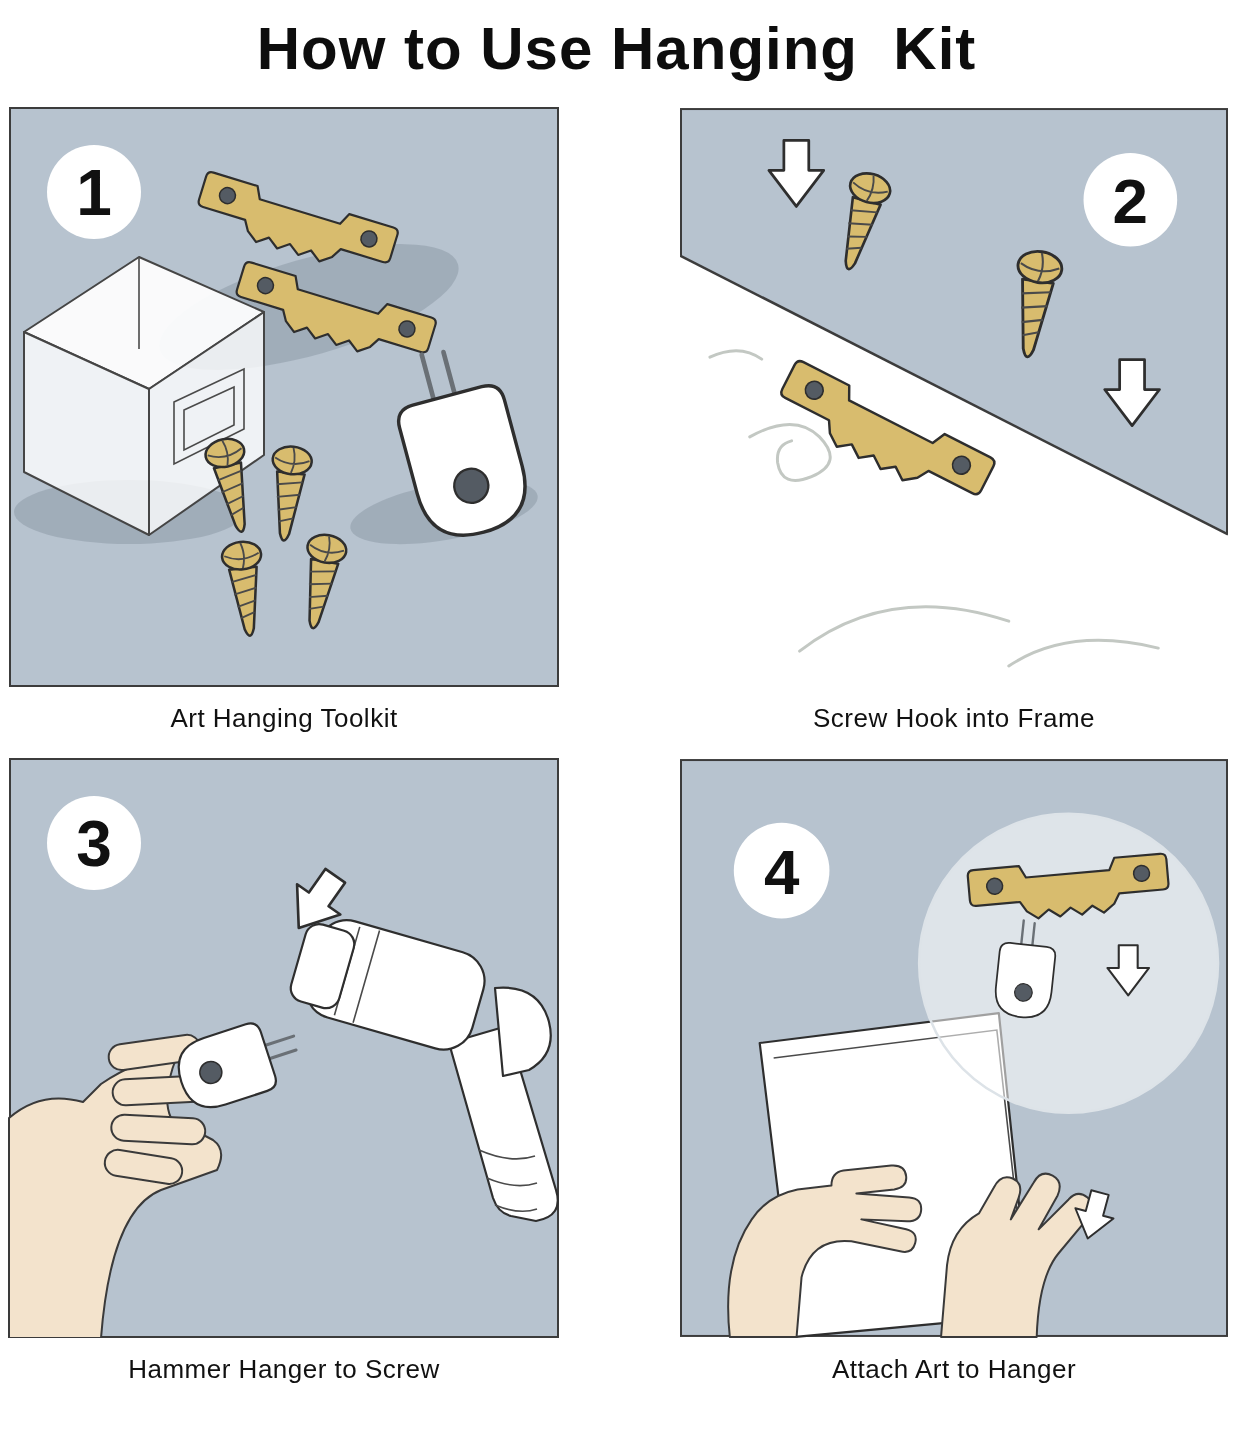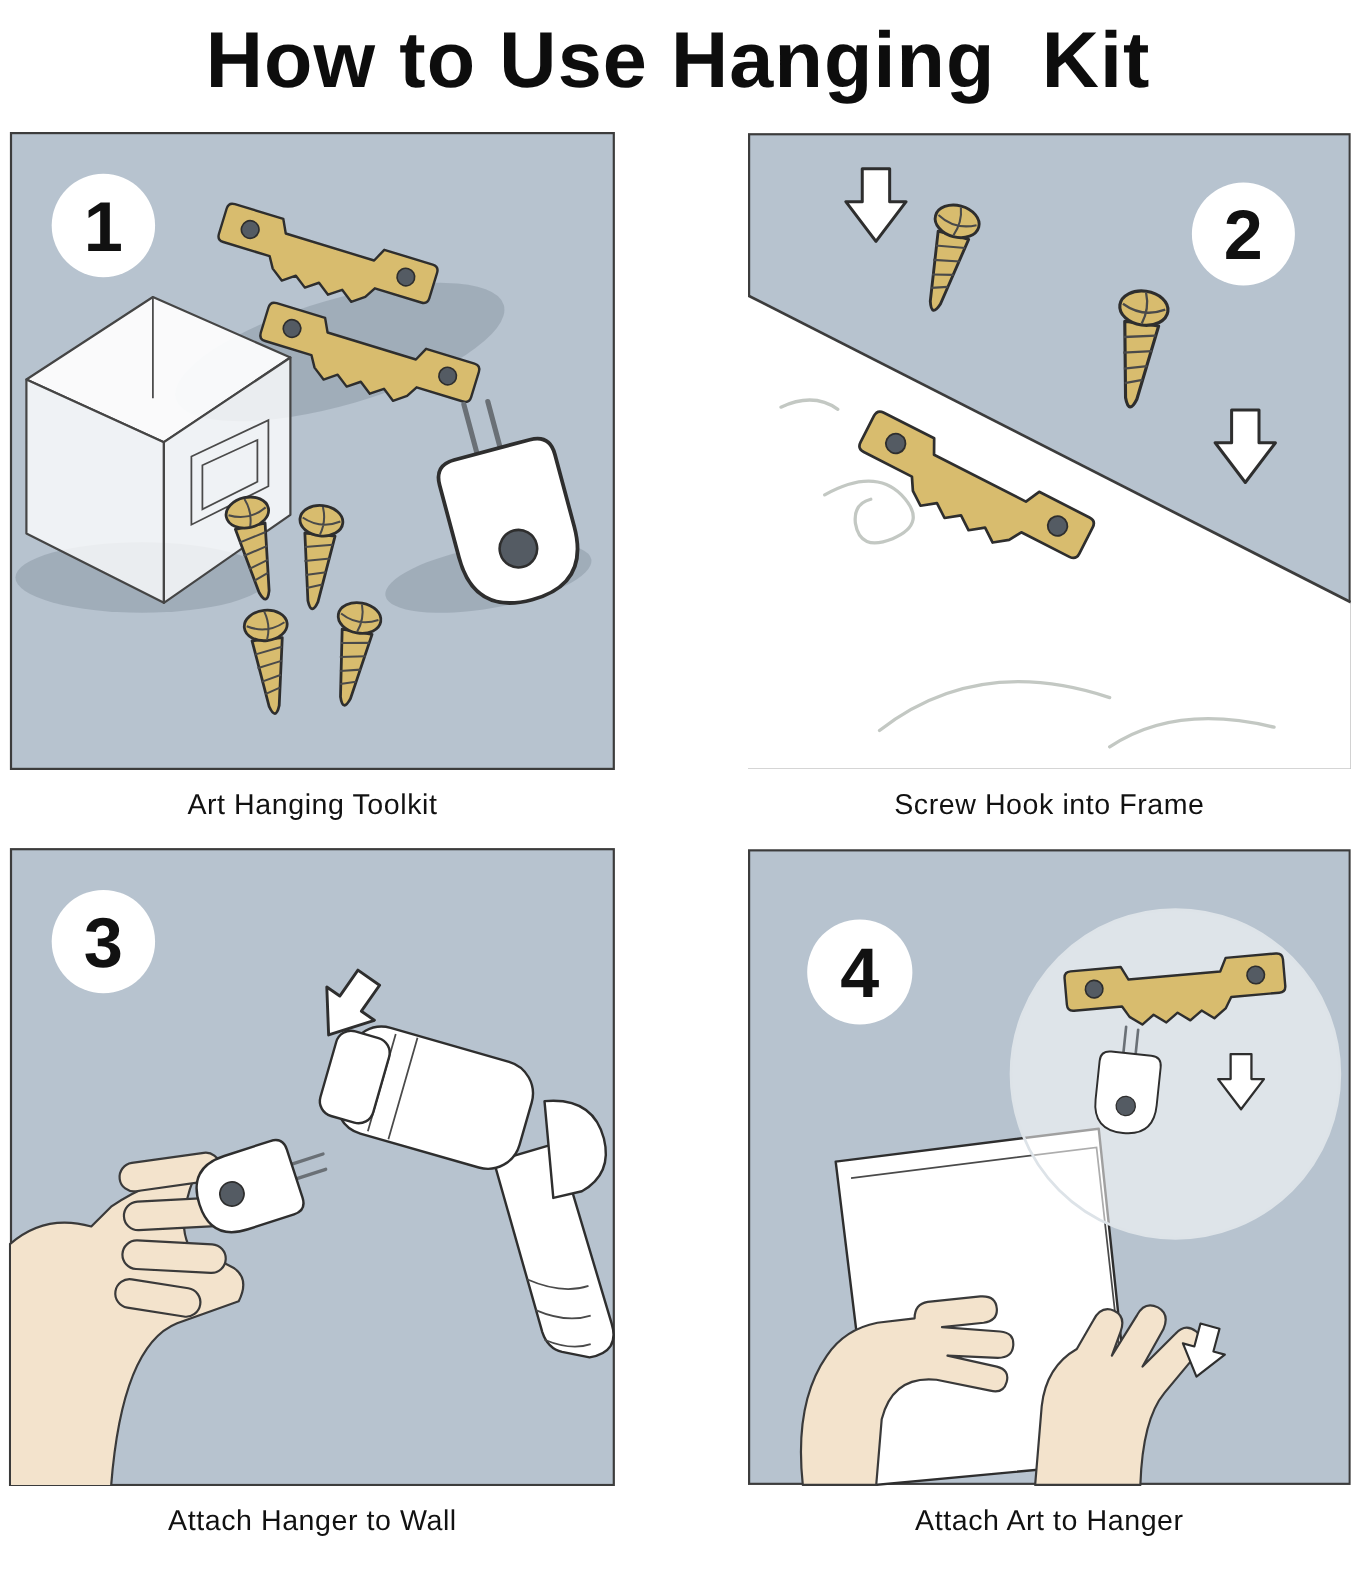--- a/index.html
+++ b/index.html
@@ -9,21 +9,21 @@
     --skin:#f3e3cc;
     --paper:#ffffff;
   }
   *{box-sizing:border-box;margin:0;padding:0}
   html,body{background:#fff}
   body{
     width:1233px;height:1448px;overflow:hidden;
     font-family:"Liberation Sans",sans-serif;
   }
   .title{
-    text-align:center;font-size:72px;font-weight:700;color:#0d0d0d;
+    text-align:center;font-size:60px;font-weight:700;color:#0d0d0d;
     letter-spacing:1px;margin:14px 0 24px;white-space:pre;
   }
   .grid{
     display:grid;grid-template-columns:552px 548px;column-gap:120px;
     padding-left:8px;row-gap:6px;
   }
   figure{margin:0}
   .panel{width:100%;height:580px;display:block}
   figcaption{
     text-align:center;font-size:26px;color:#111;letter-spacing:.5px;
@@ -195,21 +195,21 @@
           <rect class="white-part" x="286" y="190" width="50" height="80" rx="14"></rect>
         </g>
         <path class="white-part" d="M486,230 q44,-4 54,34 q8,32 -20,48 l-26,6 Z"></path>
       </g>
 
       <g>
         <circle class="badge" cx="85" cy="85" r="47"></circle>
         <text class="badge-num" x="85" y="108">3</text>
       </g>
     </svg>
-    <figcaption>Attach Hanger to Wall</figcaption>
+    <figcaption>Hammer Hanger to Screw</figcaption>
   </figure>
 
   <figure>
     <svg class="panel" viewBox="0 0 550 580">
       <rect class="panel-bg" x="1" y="1" width="548" height="578"></rect>
 
       <g>
         <polygon class="white-part" points="80,285 320,255 352,558 116,580"></polygon>
         <polyline class="thin" points="94,300 318,272 348,540"></polyline>
       </g>

